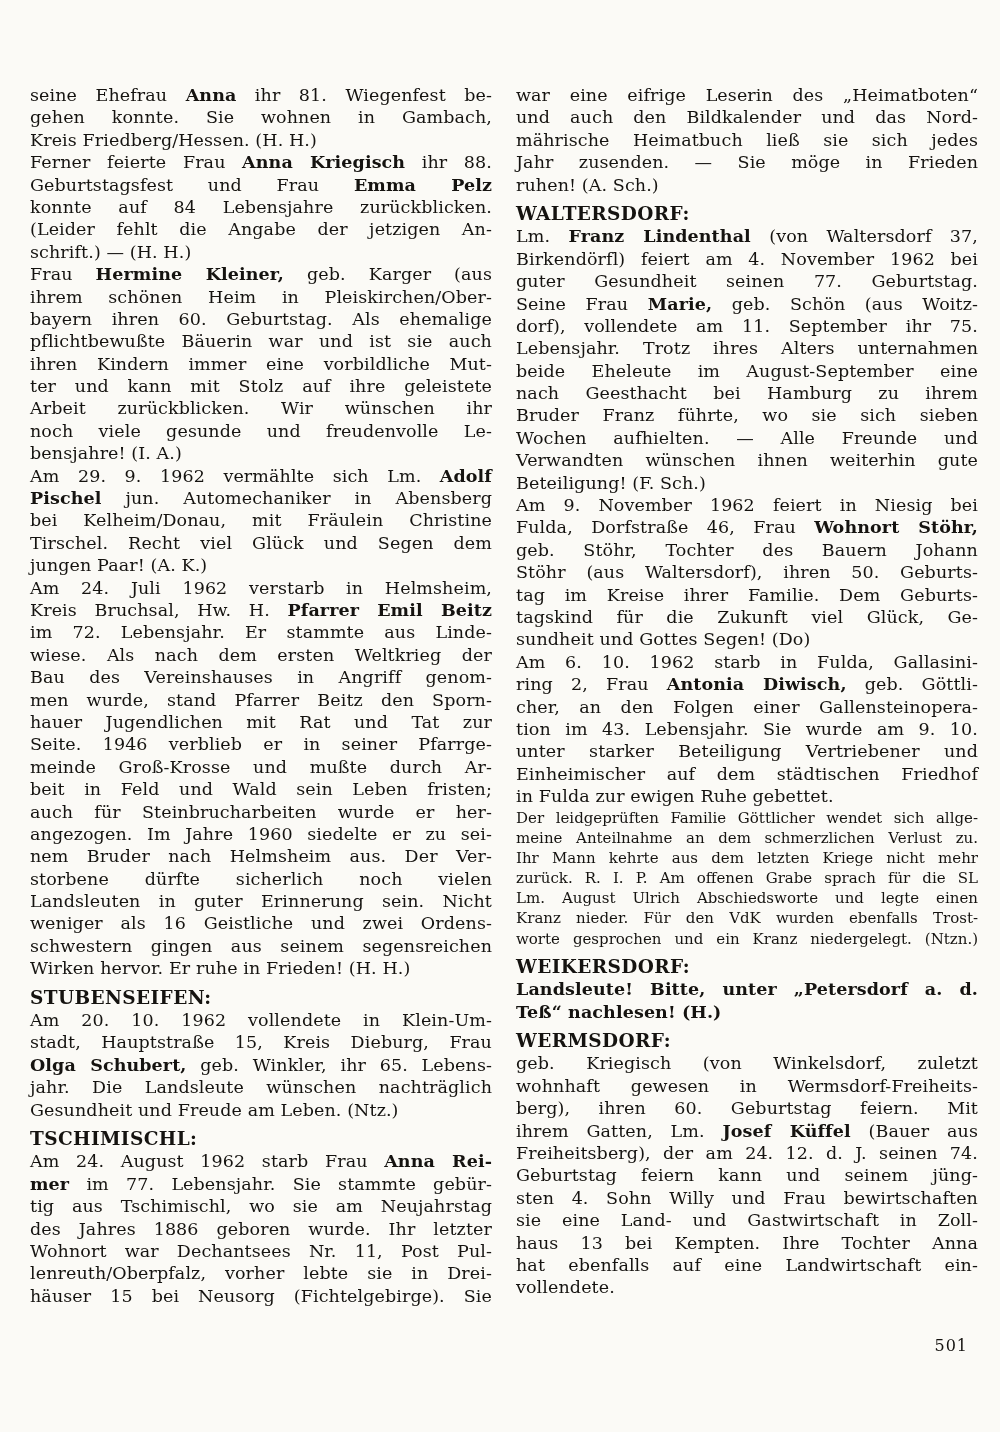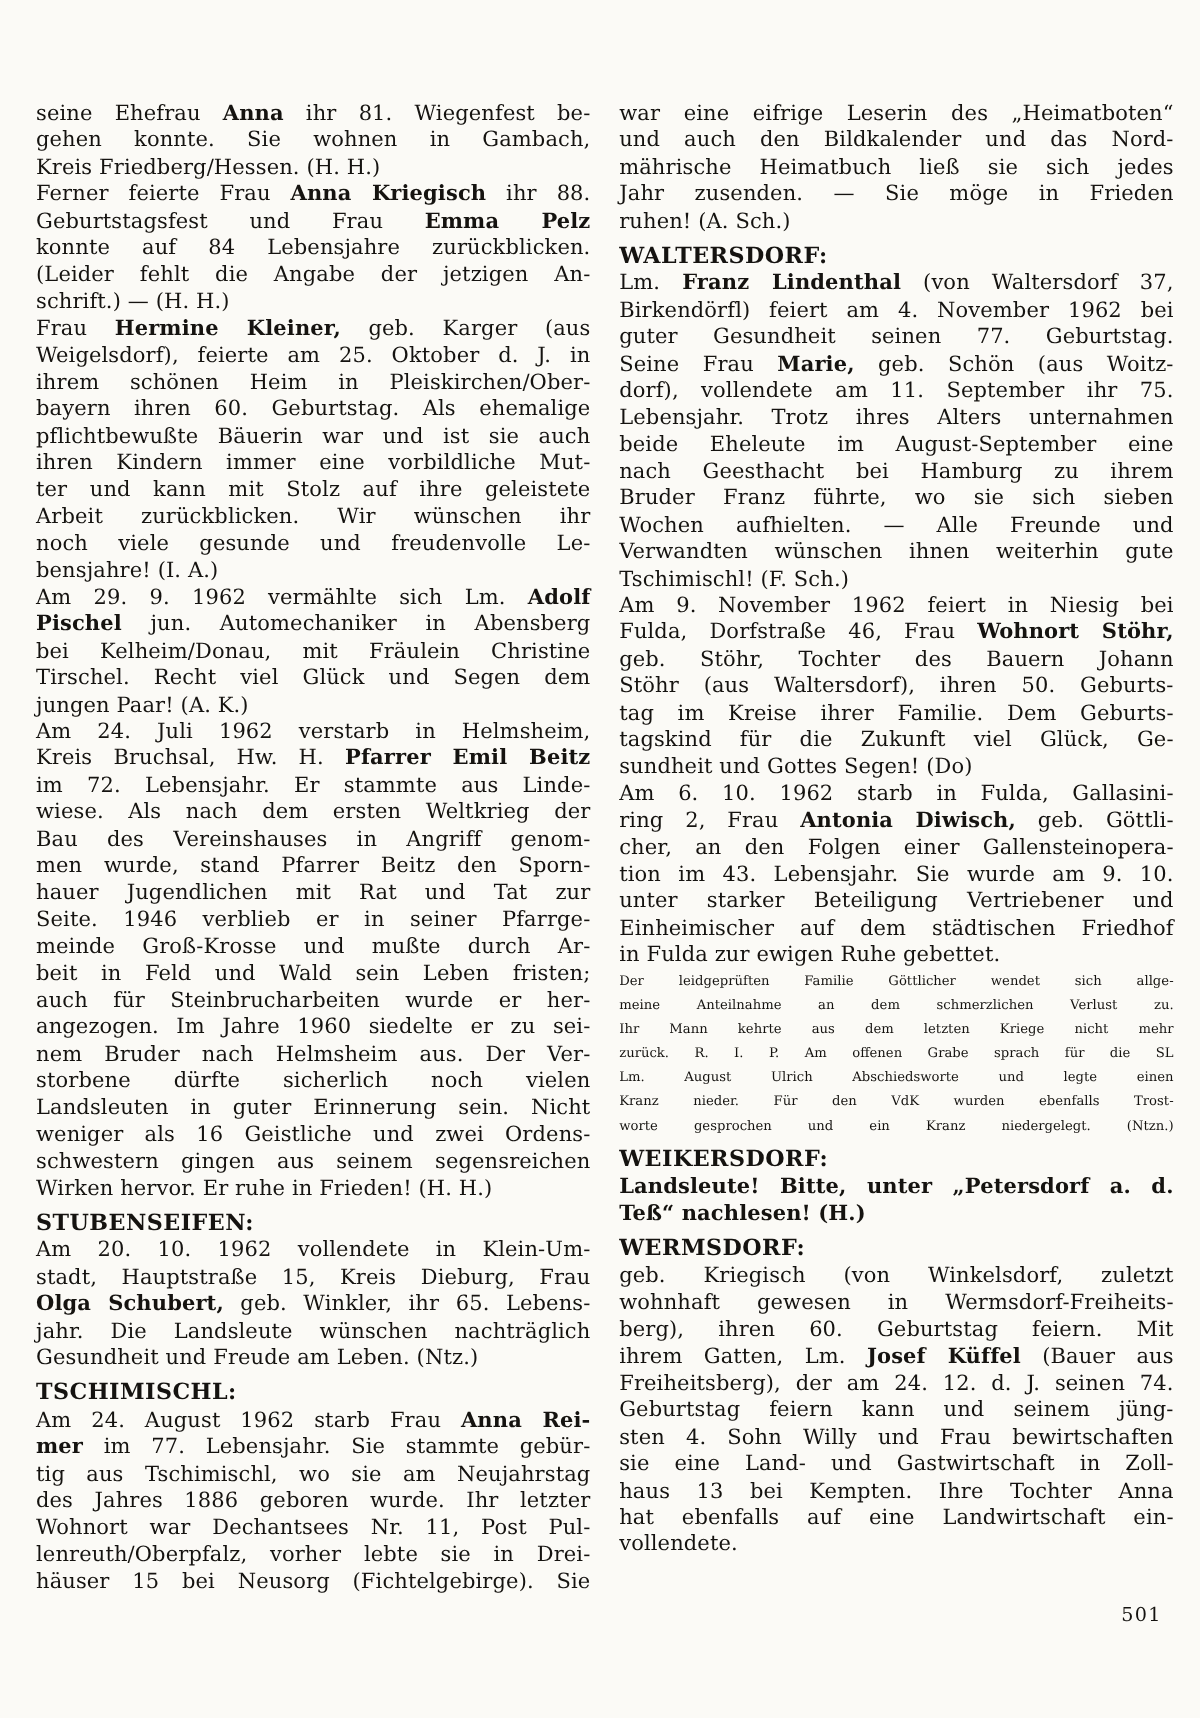--- a/index.html
+++ b/index.html
@@ -24,21 +24,21 @@
     text-align:justify;
     text-align-last:justify;
     white-space:nowrap;
     overflow:visible;
     letter-spacing:0.1px;
   }
   
   .line{white-space:normal;}
   .line.last{text-align-last:left;}
   .line.small{
-    font-size:11px;
+    font-size:15px;
     line-height:20.2px;height:20.2px;
     letter-spacing:0;
   }
   .line b{font-weight:bold;}
   .heading{
     font-size:18.5px;font-weight:bold;
     line-height:22.4px;
     margin-top:7px;
     letter-spacing:0.4px;
   }
@@ -62,21 +62,20 @@
         </div>
         <div class="para">
           <div class="line"><span>Ferner feierte Frau </span><b>Anna Kriegisch</b><span> ihr 88.</span></div>
           <div class="line"><span>Geburtstagsfest und Frau </span><b>Emma Pelz</b></div>
           <div class="line"><span>konnte auf 84 Lebensjahre zurückblicken.</span></div>
           <div class="line"><span>(Leider fehlt die Angabe der jetzigen An-</span></div>
           <div class="line last"><span>schrift.) — (H. H.)</span></div>
         </div>
         <div class="para">
           <div class="line"><span>Frau </span><b>Hermine Kleiner,</b><span> geb. Karger (aus</span></div>
-          <div class="line"><span>Weigelsdorf), feierte am 25. Oktober d. J. in</span></div>
           <div class="line"><span>ihrem schönen Heim in Pleiskirchen/Ober-</span></div>
           <div class="line"><span>bayern ihren 60. Geburtstag. Als ehemalige</span></div>
           <div class="line"><span>pflichtbewußte Bäuerin war und ist sie auch</span></div>
           <div class="line"><span>ihren Kindern immer eine vorbildliche Mut-</span></div>
           <div class="line"><span>ter und kann mit Stolz auf ihre geleistete</span></div>
           <div class="line"><span>Arbeit zurückblicken. Wir wünschen ihr</span></div>
           <div class="line"><span>noch viele gesunde und freudenvolle Le-</span></div>
           <div class="line last"><span>bensjahre! (I. A.)</span></div>
         </div>
         <div class="para">
@@ -139,21 +138,21 @@
           <div class="line"><span>Birkendörfl) feiert am 4. November 1962 bei</span></div>
           <div class="line"><span>guter Gesundheit seinen 77. Geburtstag.</span></div>
           <div class="line"><span>Seine Frau </span><b>Marie,</b><span> geb. Schön (aus Woitz-</span></div>
           <div class="line"><span>dorf), vollendete am 11. September ihr 75.</span></div>
           <div class="line"><span>Lebensjahr. Trotz ihres Alters unternahmen</span></div>
           <div class="line"><span>beide Eheleute im August-September eine</span></div>
           <div class="line"><span>nach Geesthacht bei Hamburg zu ihrem</span></div>
           <div class="line"><span>Bruder Franz führte, wo sie sich sieben</span></div>
           <div class="line"><span>Wochen aufhielten. — Alle Freunde und</span></div>
           <div class="line"><span>Verwandten wünschen ihnen weiterhin gute</span></div>
-          <div class="line last"><span>Tschimischl! (F. Sch.)</span></div>
+          <div class="line last"><span>Beteiligung! (F. Sch.)</span></div>
         </div>
         <div class="para">
           <div class="line"><span>Am 9. November 1962 feiert in Niesig bei</span></div>
           <div class="line"><span>Fulda, Dorfstraße 46, Frau </span><b>Wohnort Stöhr,</b></div>
           <div class="line"><span>geb. Stöhr, Tochter des Bauern Johann</span></div>
           <div class="line"><span>Stöhr (aus Waltersdorf), ihren 50. Geburts-</span></div>
           <div class="line"><span>tag im Kreise ihrer Familie. Dem Geburts-</span></div>
           <div class="line"><span>tagskind für die Zukunft viel Glück, Ge-</span></div>
           <div class="line last"><span>sundheit und Gottes Segen! (Do)</span></div>
         </div>

